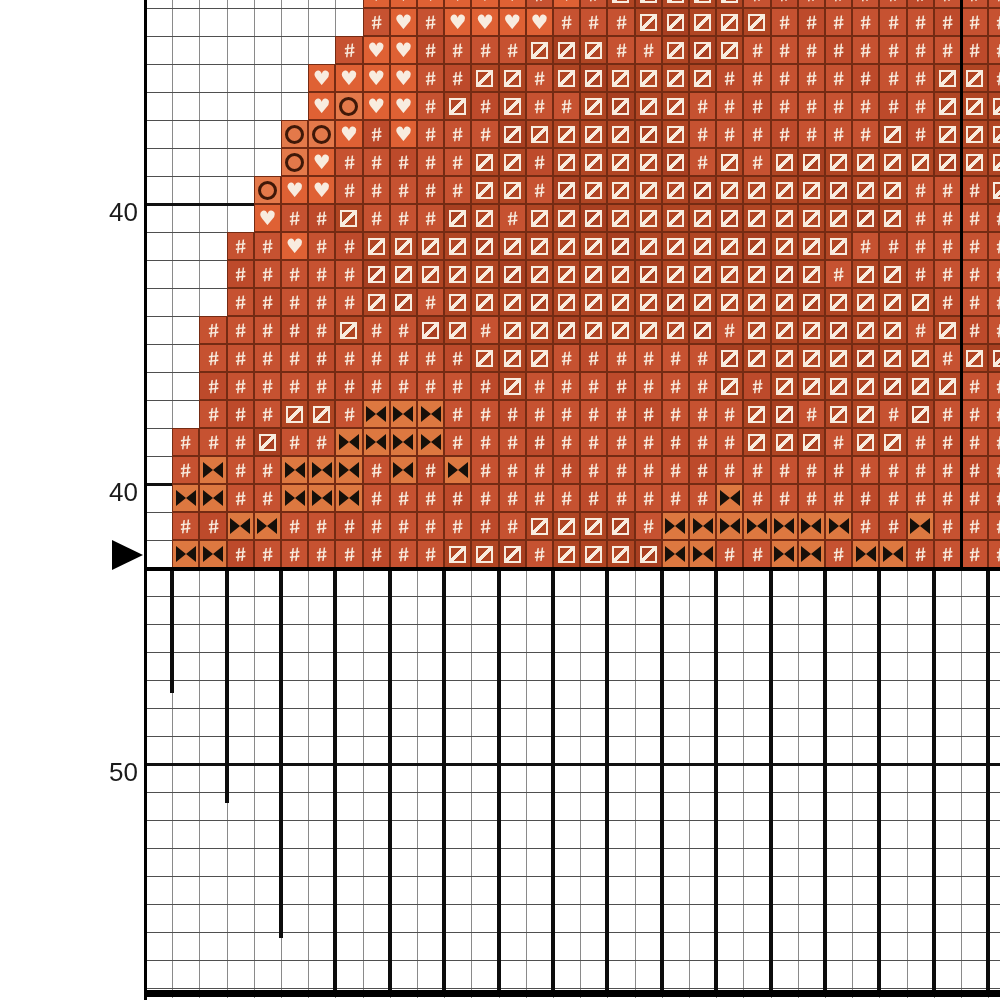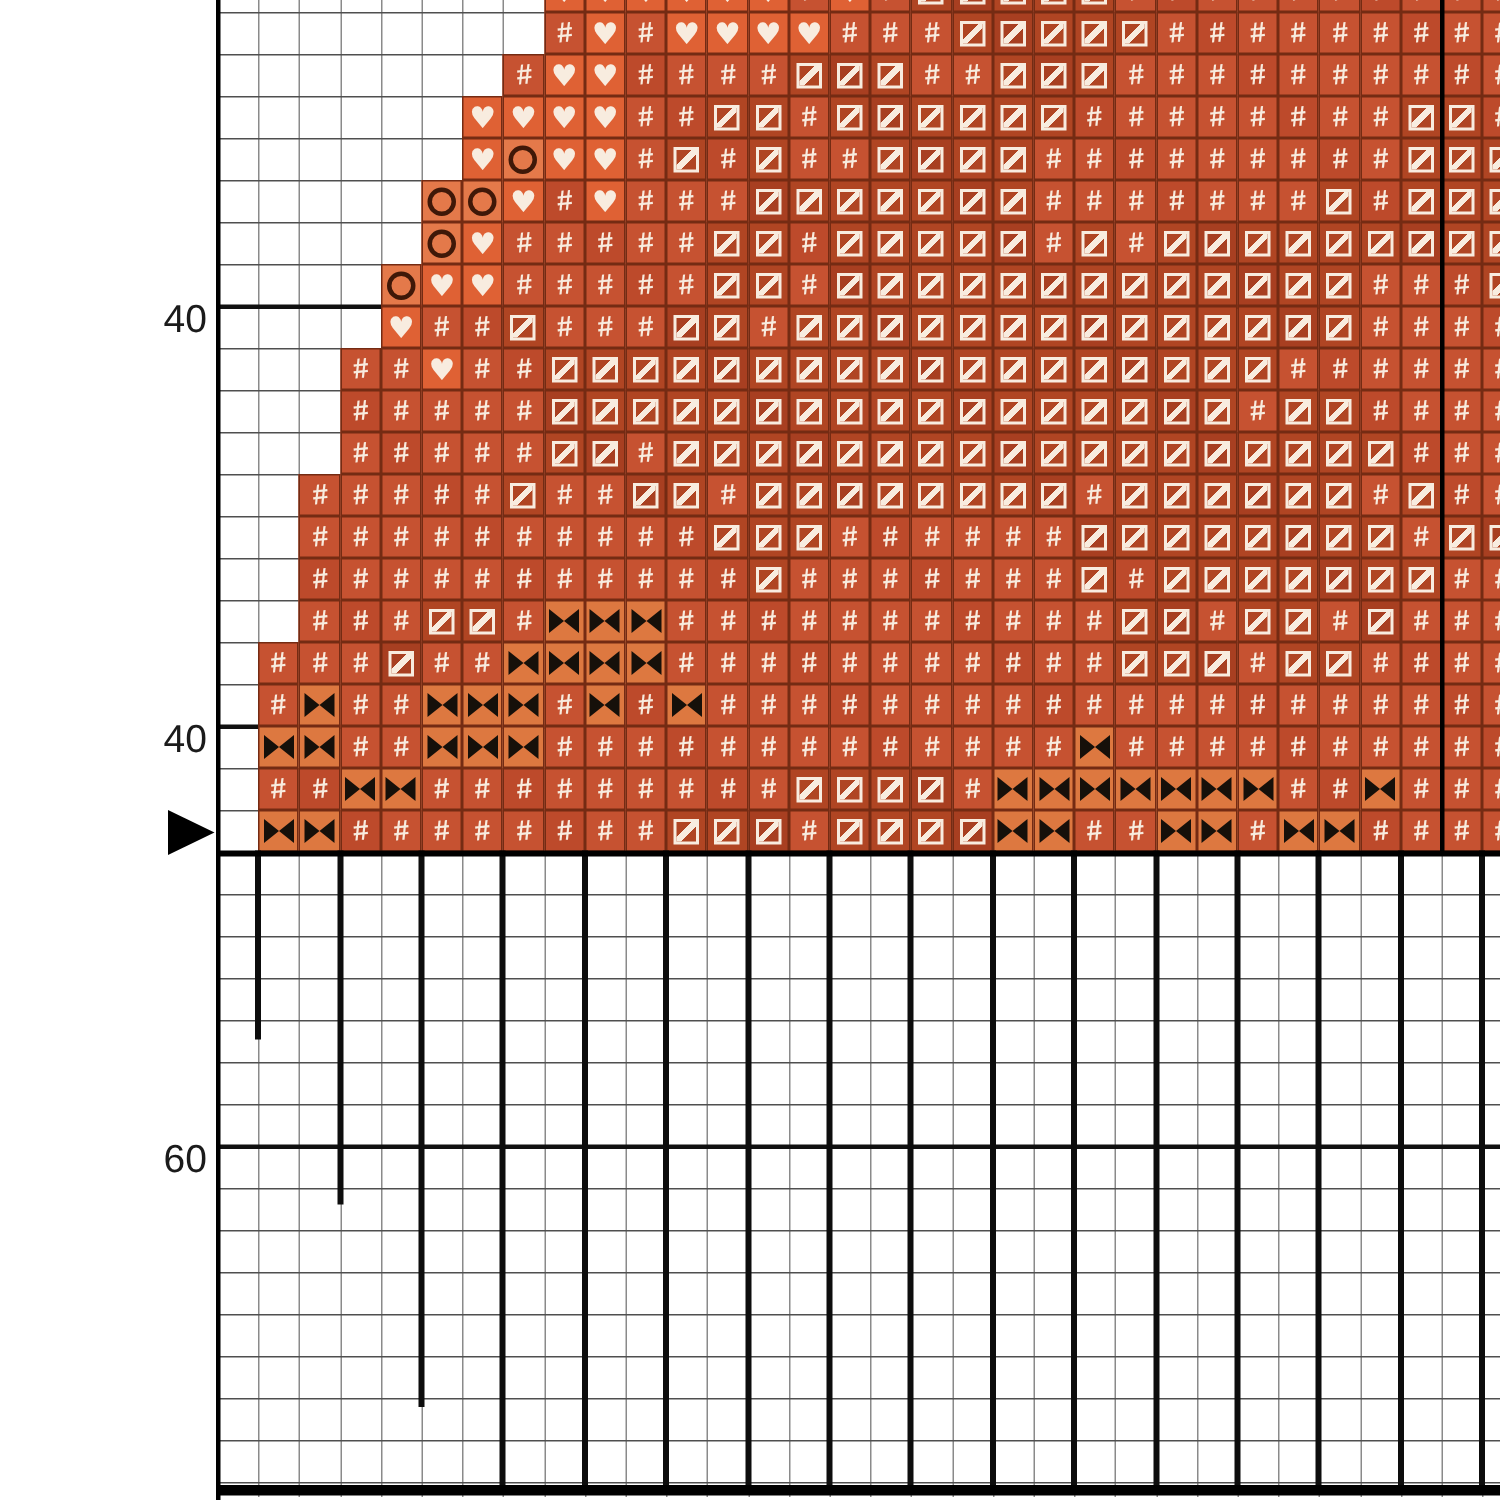--- a/index.html
+++ b/index.html
@@ -1930,15 +1930,15 @@
     <div class="cell" style="left: 961px; top: 540px; width: 27.2px; height: 28px; background: rgb(198, 82, 49); border-color: rgb(116, 43, 19);">
       <span class="sym-hash" style="color: rgb(248, 236, 223);">#</span>
     </div>
     <div class="cell" style="left: 988.2px; top: 540px; width: 27.2px; height: 28px; background: rgb(198, 82, 49); border-color: rgb(116, 43, 19);">
       <span class="sym-hash" style="color: rgb(248, 236, 223);">#</span>
     </div>
     <div class="pattern-bottom" style="left: 145px; top: 567px; width: 855px;"></div>
     <div class="bottom-bar" style="left: 145px; top: 990px; width: 855px;"></div>
     <div class="row-label" style="left: 83px; top: 198px;">40</div>
     <div class="row-label" style="left: 83px; top: 478px;">40</div>
-    <div class="row-label" style="left: 83px; top: 758px;">60</div>
+    <div class="row-label" style="left: 83px; top: 758px;">50</div>
     <div class="row-marker" style="left: 112px; top: 540px;"></div>
   </div>
 
 </body></html>

